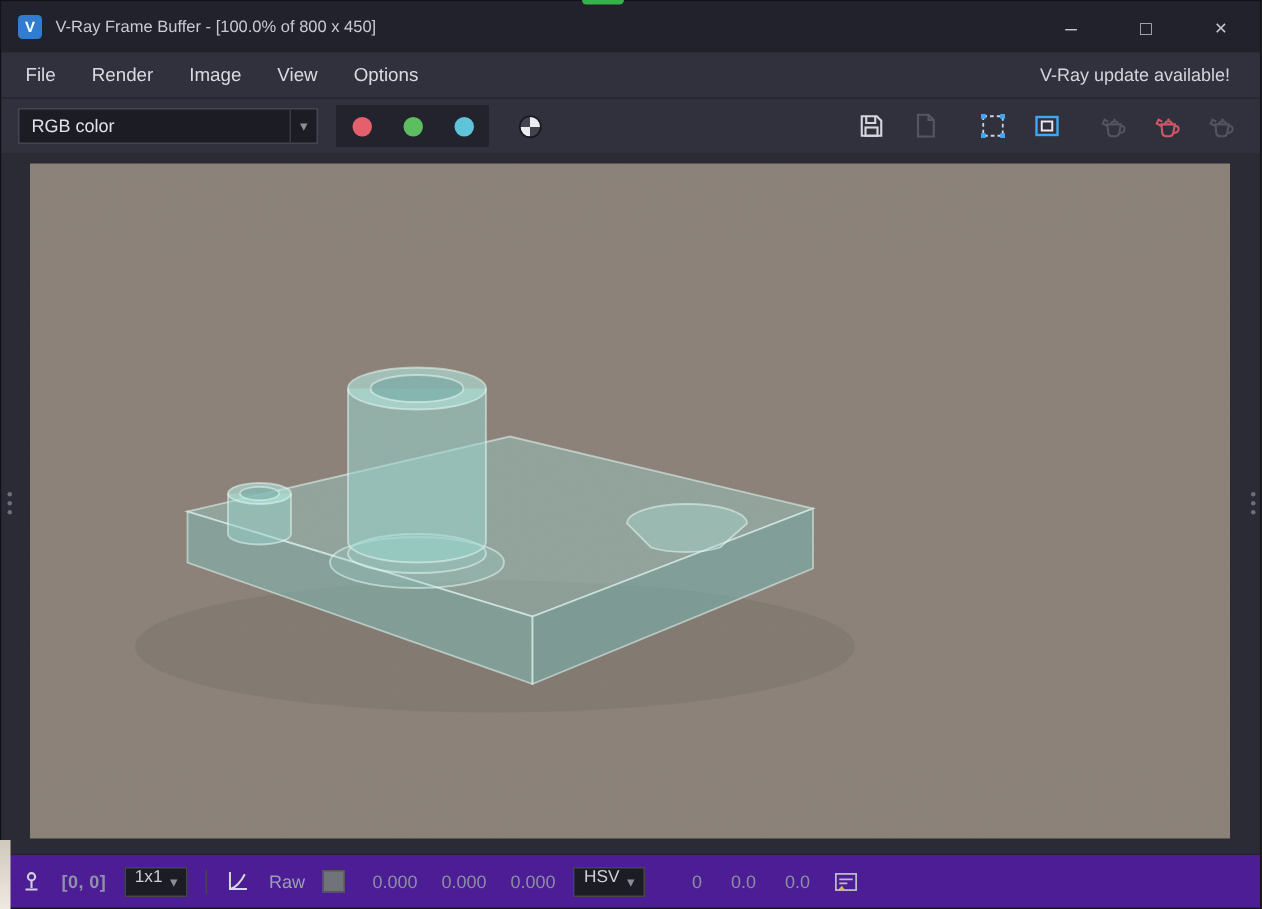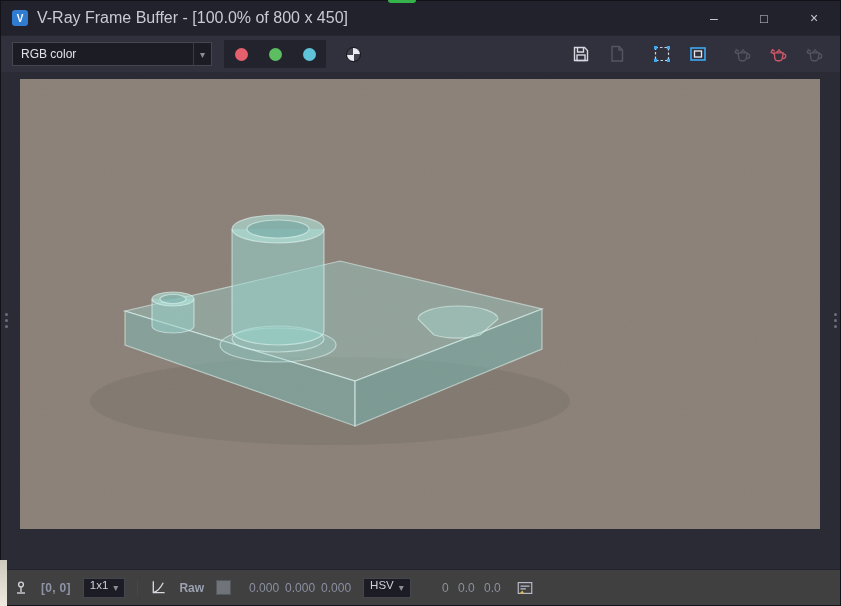--- a/index.html
+++ b/index.html
@@ -8,21 +8,21 @@
 
   .window { position:absolute; left:0; top:0; width:841px; height:606px;
     background:#2b2b36; border:1px solid #121218; display:flex; flex-direction:column; }
 
   
   .titlebar { height:34px; background:#22222c; display:flex; align-items:center;
     padding:0 11px; gap:9px; flex:0 0 auto; }
   .logo { width:16px; height:16px; background:#2f7cd0; border-radius:3px;
     display:flex; align-items:center; justify-content:center;
     color:#fff; font-size:10px; font-weight:bold; }
-  .title { color:#c9cad3; font-size:16px; }
+  .title { color:#c9cad3; font-size:11px; }
   .win-controls { margin-left:auto; display:flex; gap:20px; }
   .wbtn { width:30px; height:26px; display:flex; align-items:center; justify-content:center;
     color:#c6c7cf; font-size:14px; cursor:default; }
   .wbtn.maxi { font-size:13px; }
 
   
   .menubar { height:30px; background:#31313d; display:flex; align-items:center;
     padding:0 16px; gap:24px; flex:0 0 auto; }
   .menu-item { color:#dadbe2; font-size:12.5px; }
   .update-notice { margin-left:auto; color:#d3d4dc; font-size:12px; padding-right:4px; }
@@ -52,31 +52,31 @@
   .viewport-wrap { flex:1 1 auto; position:relative; background:#2b2b36; }
   .render-area { position:absolute; left:19px; top:7px; width:800px; height:450px;
     background:#8a8078; overflow:hidden; }
   .render-area svg { position:absolute; inset:0; }
   .grip { position:absolute; top:0; bottom:0; width:10px; display:flex;
     flex-direction:column; justify-content:center; align-items:center; gap:3px; }
   .grip.left { left:0; } .grip.right { right:0; }
   .grip i { width:3px; height:3px; border-radius:50%; background:#6d6d7e; }
 
   
-  .statusbar { height:36px; background:#404040; border-top:1px solid #23232d;
+  .statusbar { height:36px; background:#4c1d95; border-top:1px solid #23232d;
     display:flex; align-items:center; padding:0 12px; gap:12px; flex:0 0 auto; }
   .coords { color:#8e93a6; font-weight:700; font-size:12px; letter-spacing:.3px; }
   .mini-select { background:#1c1c25; border:1px solid #45454f; height:20px;
     padding:0 6px; display:flex; align-items:flex-start; gap:5px;
     color:#cfd1da; font-size:11.5px; }
   .mini-select .dd-chev { border:none; padding:0; margin:0; }
   .vdiv { width:1px; height:16px; background:#454553; }
-  .raw-label { color:#9ba0af; font-size:12px;font-weight:bold; }
+  .raw-label { color:#9ba0af; font-size:12px; }
   .swatch { width:15px; height:15px; background:#71737b; border:1px solid #55575f; }
-  .vals { display:flex; }
+  .vals { display:flex; gap:10px; }
   .vals span { display:inline-block; min-width:36px; text-align:right;
     color:#8b90a0; font-size:12px; }
   .vals.narrow span { min-width:26px; }
   .progress-wrap { margin-left:auto; }
   .progress-input { width:207px; height:22px; background:#1e1e28; border:1px solid #3e3e4a;
     color:#9aa0ae; font-size:12px; padding:0 8px; font-family:"Liberation Sans", sans-serif; }
   .progress-input::placeholder { color:#5e6270; }
   .stamp-btn { width:24px; height:24px; display:grid; place-items:center; }
 
   
@@ -95,20 +95,28 @@
       <span>V</span>
     </div>
     <div class="title">V-Ray Frame Buffer - [100.0% of 800 x 450]</div>
     <div class="win-controls">
       <div class="wbtn">–</div>
       <div class="wbtn maxi">□</div>
       <div class="wbtn">×</div>
     </div>
   </div>
 
+  <div class="menubar">
+    <span class="menu-item">File</span>
+    <span class="menu-item">Render</span>
+    <span class="menu-item">Image</span>
+    <span class="menu-item">View</span>
+    <span class="menu-item">Options</span>
+    <span class="update-notice">V-Ray update available!</span>
+  </div>
 
   <div class="toolbar">
     <div class="dropdown">
       <span>RGB color</span>
       <span class="dd-chev">▾</span>
     </div>
 
     <div class="channel-group">
       <div class="channel-btn">
         <span class="circle red"></span>

